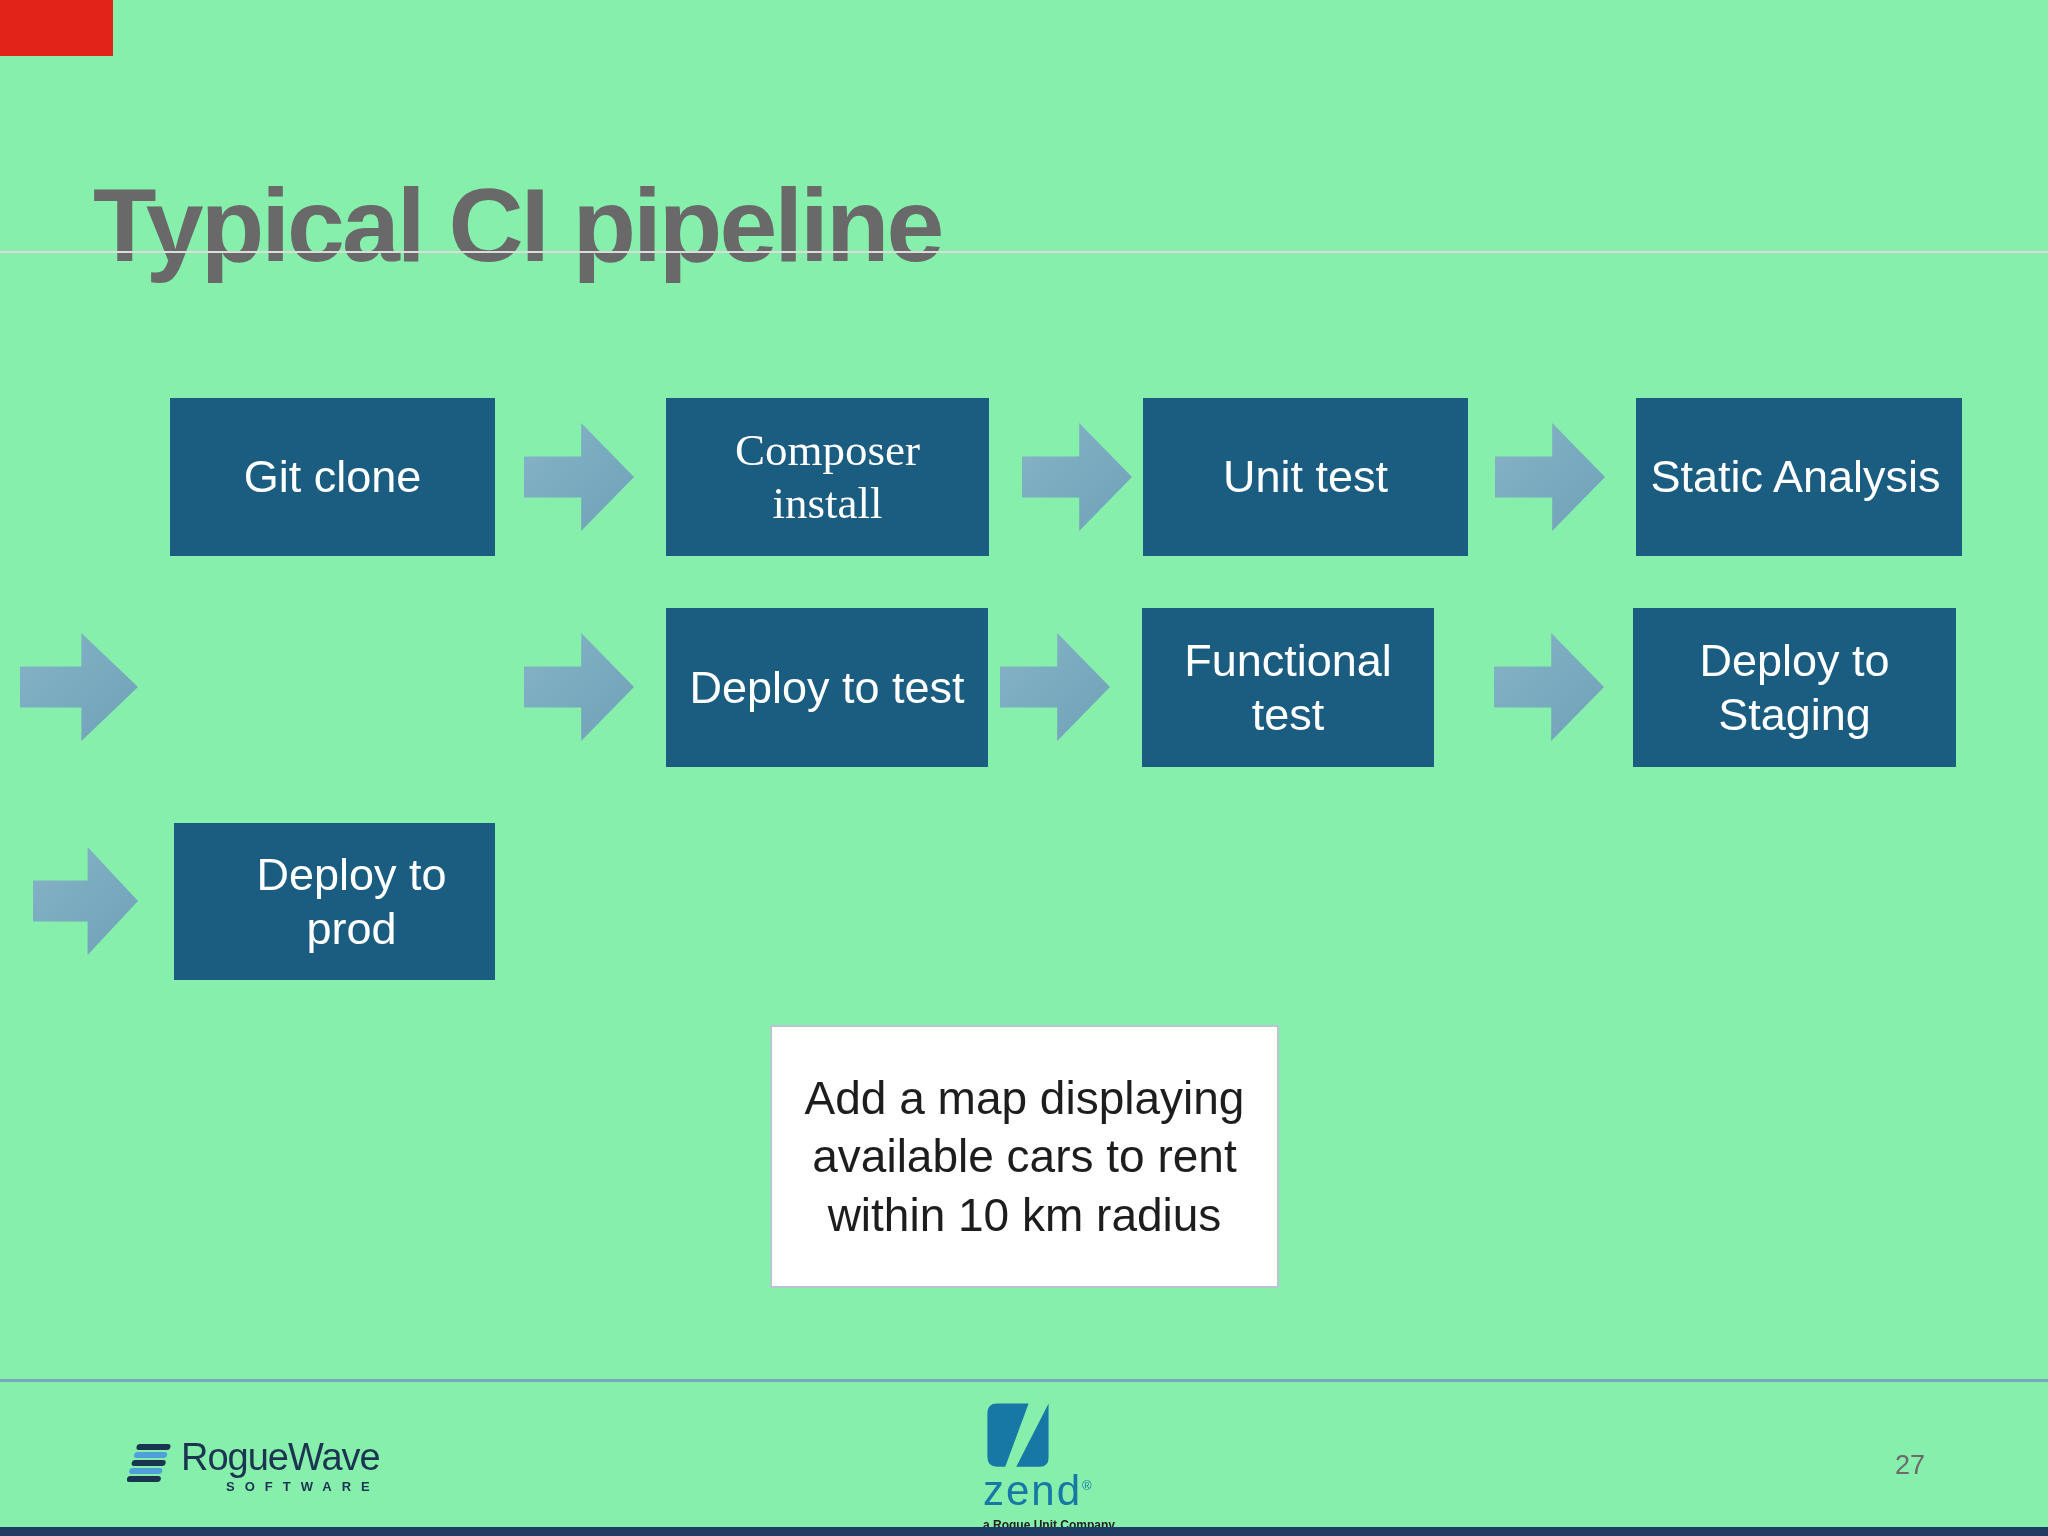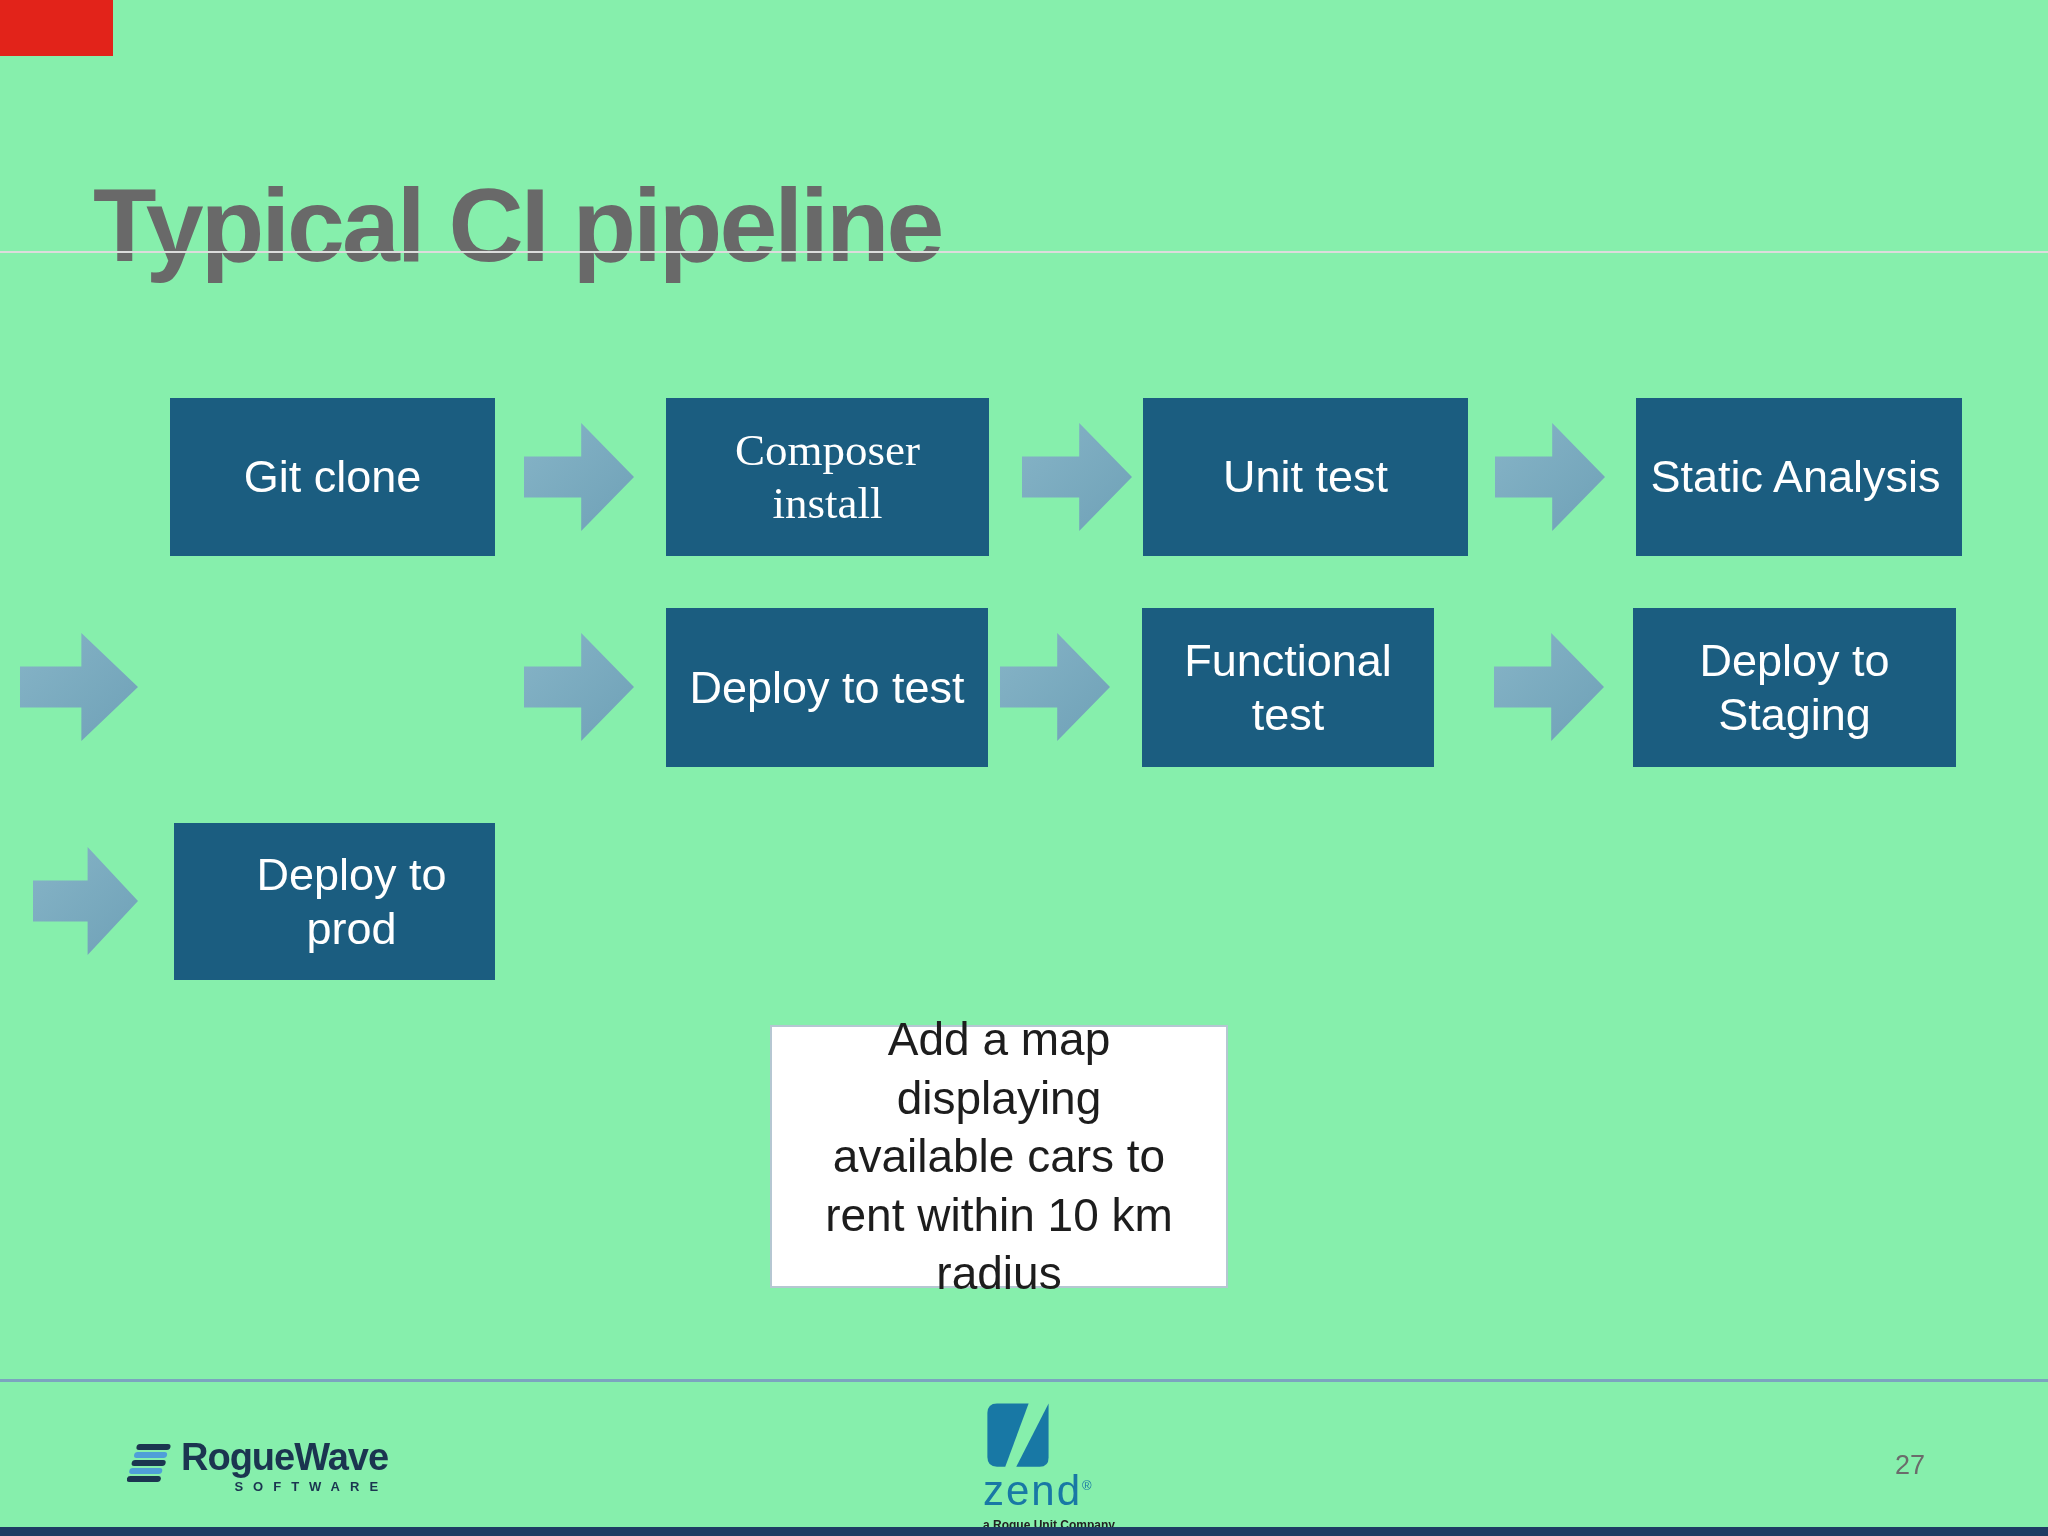--- a/index.html
+++ b/index.html
@@ -28,31 +28,31 @@
 
   
   .arrow {
     position:absolute; width:110px; height:108px;
     background:linear-gradient(135deg,#86b4c7 0%,#6fa1b7 100%);
     clip-path:polygon(0% 31%, 52% 31%, 52% 0%, 100% 50%, 52% 100%, 52% 69%, 0% 69%);
   }
 
   
   .note-box {
-    position:absolute; left:770px; top:1025px; width:458px; height:263px;
+    position:absolute; left:770px; top:1025px; width:509px; height:263px;
     border:2px solid #b5c7d2; background:#ffffff; box-sizing:border-box;
     display:flex; align-items:center; justify-content:center; text-align:center;
     font-size:46px; line-height:1.27; color:#1d1d1d; padding:10px 28px;
   }
 
   
   .rw-logo { position:absolute; left:127px; top:1438px; display:flex; align-items:flex-start; }
   .rw-flags { width:46px; height:40px; margin-top:6px; }
   .rw-text-wrap { margin-left:8px; }
-  .rw-name { font-size:38px; font-weight:bold; color:#1b3550; letter-spacing:-1px; line-height:1; }
+  .rw-name { font-size:38px; font-weight:normal; color:#1b3550; letter-spacing:-1px; line-height:1; }
   .rw-sub  { font-size:13px; font-weight:bold; color:#1b3550; letter-spacing:10px; margin-top:3px; text-align:right; }
 
   .zend-logo { position:absolute; left:983px; top:1402px; width:120px; text-align:left; }
   .zend-mark { width:72px; height:66px; display:block; }
   .zend-name { font-size:42px; color:#1878a5; letter-spacing:2px; line-height:1; margin-top:2px; }
   .zend-tm   { font-size:13px; color:#1878a5; vertical-align:super; }
   .zend-tagline { font-size:12px; font-weight:bold; color:#222222; margin-top:6px; white-space:nowrap; }
 
   .page-number { position:absolute; left:1895px; top:1450px; font-size:27px; color:#6b6b6b; }
 </style>

